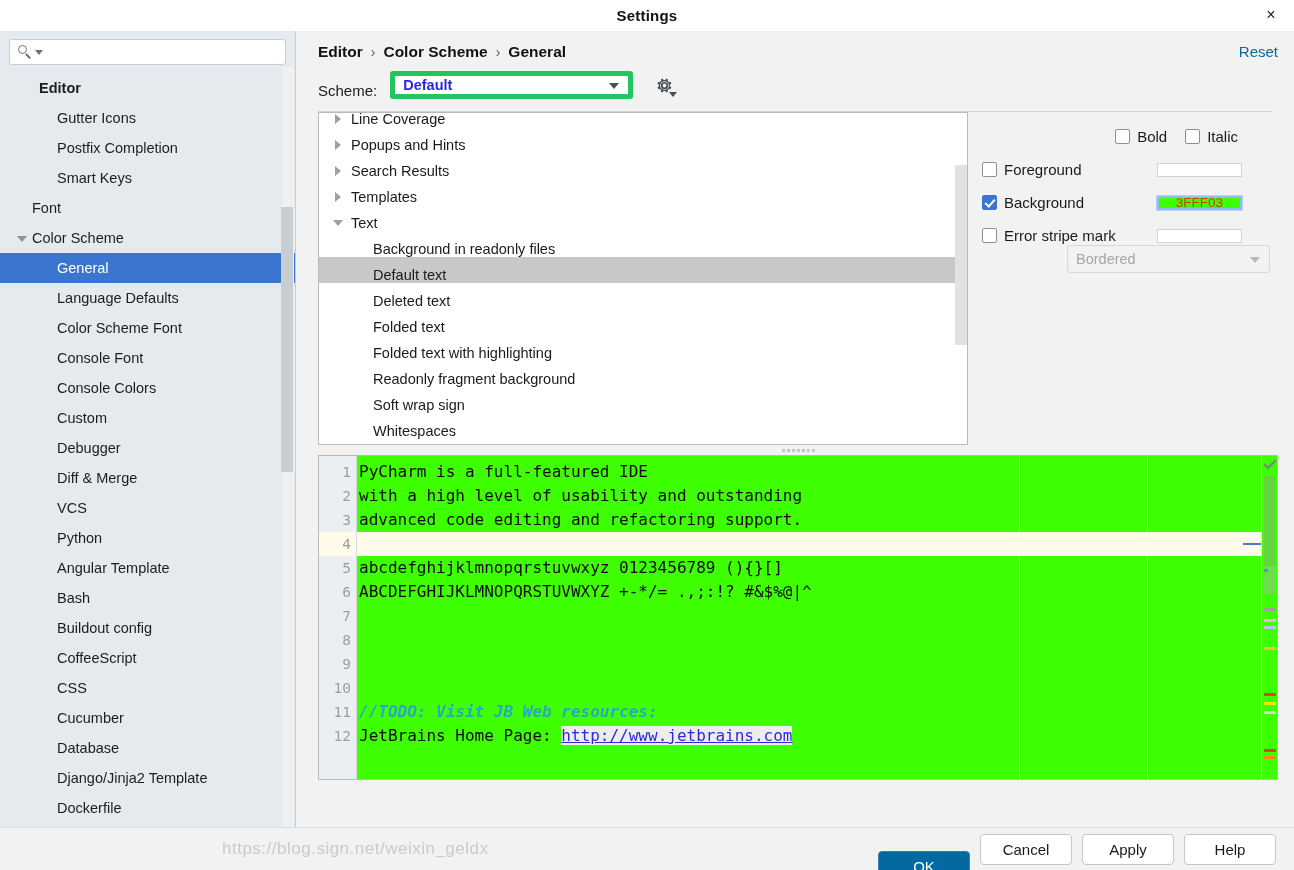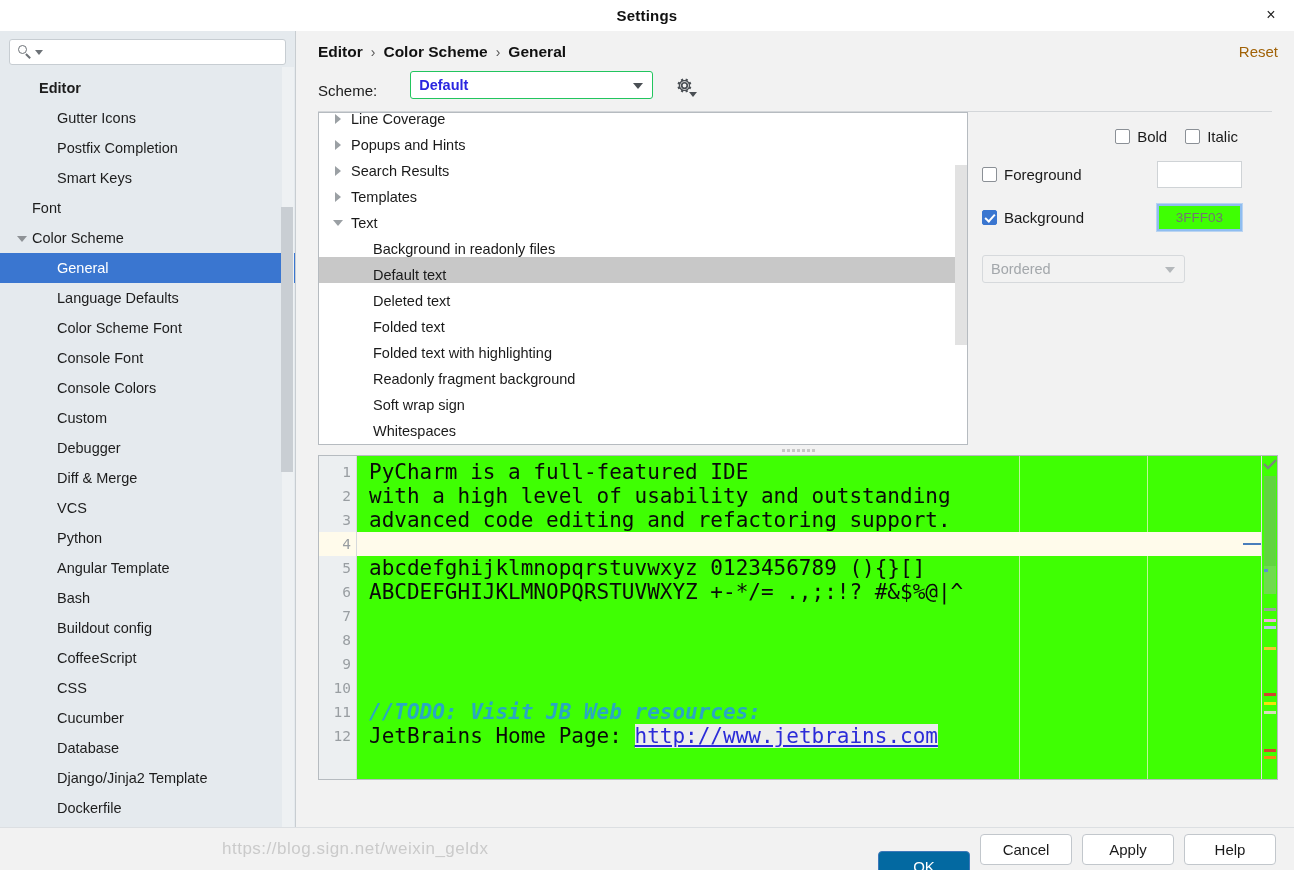--- a/index.html
+++ b/index.html
@@ -89,28 +89,28 @@
 
   
   #content { flex:1; background:#f2f2f2; position:relative; }
   #breadcrumbRow {
     display:flex; align-items:center; padding:12px 16px 0 22px; position:relative;
   }
   .crumb { font-weight:bold; font-size:15.5px; color:#111; }
   .crumbsep { color:#555; margin:0 8px; font-size:14px; }
   #resetLink {
     position:absolute; right:16px; top:12px;
-    color:#a16207; font-size:15px; cursor:pointer;
+    color:#0369a1; font-size:15px; cursor:pointer;
   }
 
   #schemeRow { display:flex; align-items:flex-end; padding:10px 0 0 22px; }
   #schemeRow .lbl { font-size:15px; color:#1a1a1a; margin-right:13px; }
   #schemeCombo {
-    width:243px; height:28px; background:#fff; border:1px solid #22c55e; border-radius:3px;
-    display:flex; align-items:center; padding:0 8px; position:relative; cursor:pointer;margin-left:20px;
+    width:243px; height:28px; background:#fff; border:5px solid #22c55e; border-radius:3px;
+    display:flex; align-items:center; padding:0 8px; position:relative; cursor:pointer;
   }
   #schemeCombo .val { color:#2b26e0; font-weight:bold; font-size:14.5px; }
   #schemeCombo .dd {
     position:absolute; right:9px; top:50%; margin-top:-2px;
     width:0;height:0;border-left:5px solid transparent;border-right:5px solid transparent;
     border-top:6px solid #4a4f54;
   }
   #gearBtn { margin-left:20px; width:24px; height:24px; position:relative; cursor:pointer; }
   #gearBtn .g { position:absolute; left:2px; top:1px; }
   #gearBtn .gcaret {
@@ -157,29 +157,29 @@
   }
   .cbx.checked { background:#3a76d0; border-color:#3a76d0; }
   .cbx.checked::after {
     content:""; position:absolute; left:4px; top:1px; width:4px; height:8px;
     border:solid #fff; border-width:0 2px 2px 0; transform:rotate(42deg);
   }
   .cbLabel { font-size:15px; color:#1a1a1a; margin-left:7px; }
   .attrRow { display:flex; align-items:center; margin-top:16px; }
   .attrRow .lft { display:flex; align-items:center; width:175px; }
   .swatch {
-    width:85px; height:27px; border:1px solid #cfd3d6; background:#fff;
+    width:85px; height:14px; border:1px solid #cfd3d6; background:#fff;
     display:flex; align-items:center; justify-content:center;
-    font-size:13.5px; color:#737373; cursor:pointer;
+    font-size:13.5px; color:#c2410c; cursor:pointer;
   }
   .swatch.active {
     background:#3FFF03; border:2px solid #8fbdf0; outline:1px solid #b9d4f2;
     font-family:"Liberation Sans", sans-serif;
   }
-  #effectsSelectRow { display:flex; padding-right:8px; margin-top:24px; }
+  #effectsSelectRow { display:flex; justify-content:flex-end; padding-right:8px; margin-top:1px; }
   #effectsSelect {
     width:203px; height:28px; border:1px solid #d6d9dc; background:#f2f2f2;
     display:flex; align-items:center; padding:0 8px; position:relative;
     color:#a3a7ab; font-size:14.5px; border-radius:3px;
   }
   #effectsSelect .dd2 {
     position:absolute; right:9px; top:50%; margin-top:-2px;
     width:0;height:0;border-left:5px solid transparent;border-right:5px solid transparent;
     border-top:6px solid #b4b8bb;
   }
@@ -204,22 +204,22 @@
     flex:0 0 auto; padding-top:4px;
   }
   .gnum {
     height:24px; line-height:24px; text-align:right; padding-right:5px;
     color:#999ea2; font-family:"DejaVu Sans Mono", monospace; font-size:14.5px;
   }
   .gnum.caret { background:#FFFBEB; }
   #codeArea { flex:1; position:relative; padding-top:4px; }
   .cline {
     height:24px; line-height:24px; white-space:pre;
-    font-family:"DejaVu Sans Mono", monospace; font-size:21px;
-    color:#0a0a0a; padding-left:12px; position:relative;
+    font-family:"DejaVu Sans Mono", monospace; font-size:16px;
+    color:#0a0a0a; padding-left:2px; position:relative;
   }
   .cline.caret { background:#FFFBEB; }
   .cline.caret::after {
     content:""; position:absolute; right:0; top:11px; height:2px; width:18px; background:#4a7ebb;
   }
   .cmt { color:#2AA7C2; font-style:italic; font-weight:bold;margin-top:32px; }
   .lnk { color:#2B2BD8; text-decoration:underline; background:#EDEDED; }
   
   .colguide { position:absolute; top:0; bottom:0; width:1px; background:#BDF59B; }
   
@@ -491,20 +491,27 @@
                 <span class="cbLabel">Foreground</span>
               </div>
               <div class="swatch"></div>
             </div>
             <div class="attrRow">
               <div class="lft">
                 <span class="cbx checked"></span>
                 <span class="cbLabel">Background</span>
               </div>
               <div class="swatch active">3FFF03</div>
+            </div>
+            <div class="attrRow">
+              <div class="lft">
+                <span class="cbx"></span>
+                <span class="cbLabel">Error stripe mark</span>
+              </div>
+              <div class="swatch"></div>
             </div>
           </div>
         <div id="effectsSelectRow">
           <div id="effectsSelect">
             <span>Bordered</span>
             <span class="dd2"></span>
           </div>
         </div>
       </div>
     </div>

